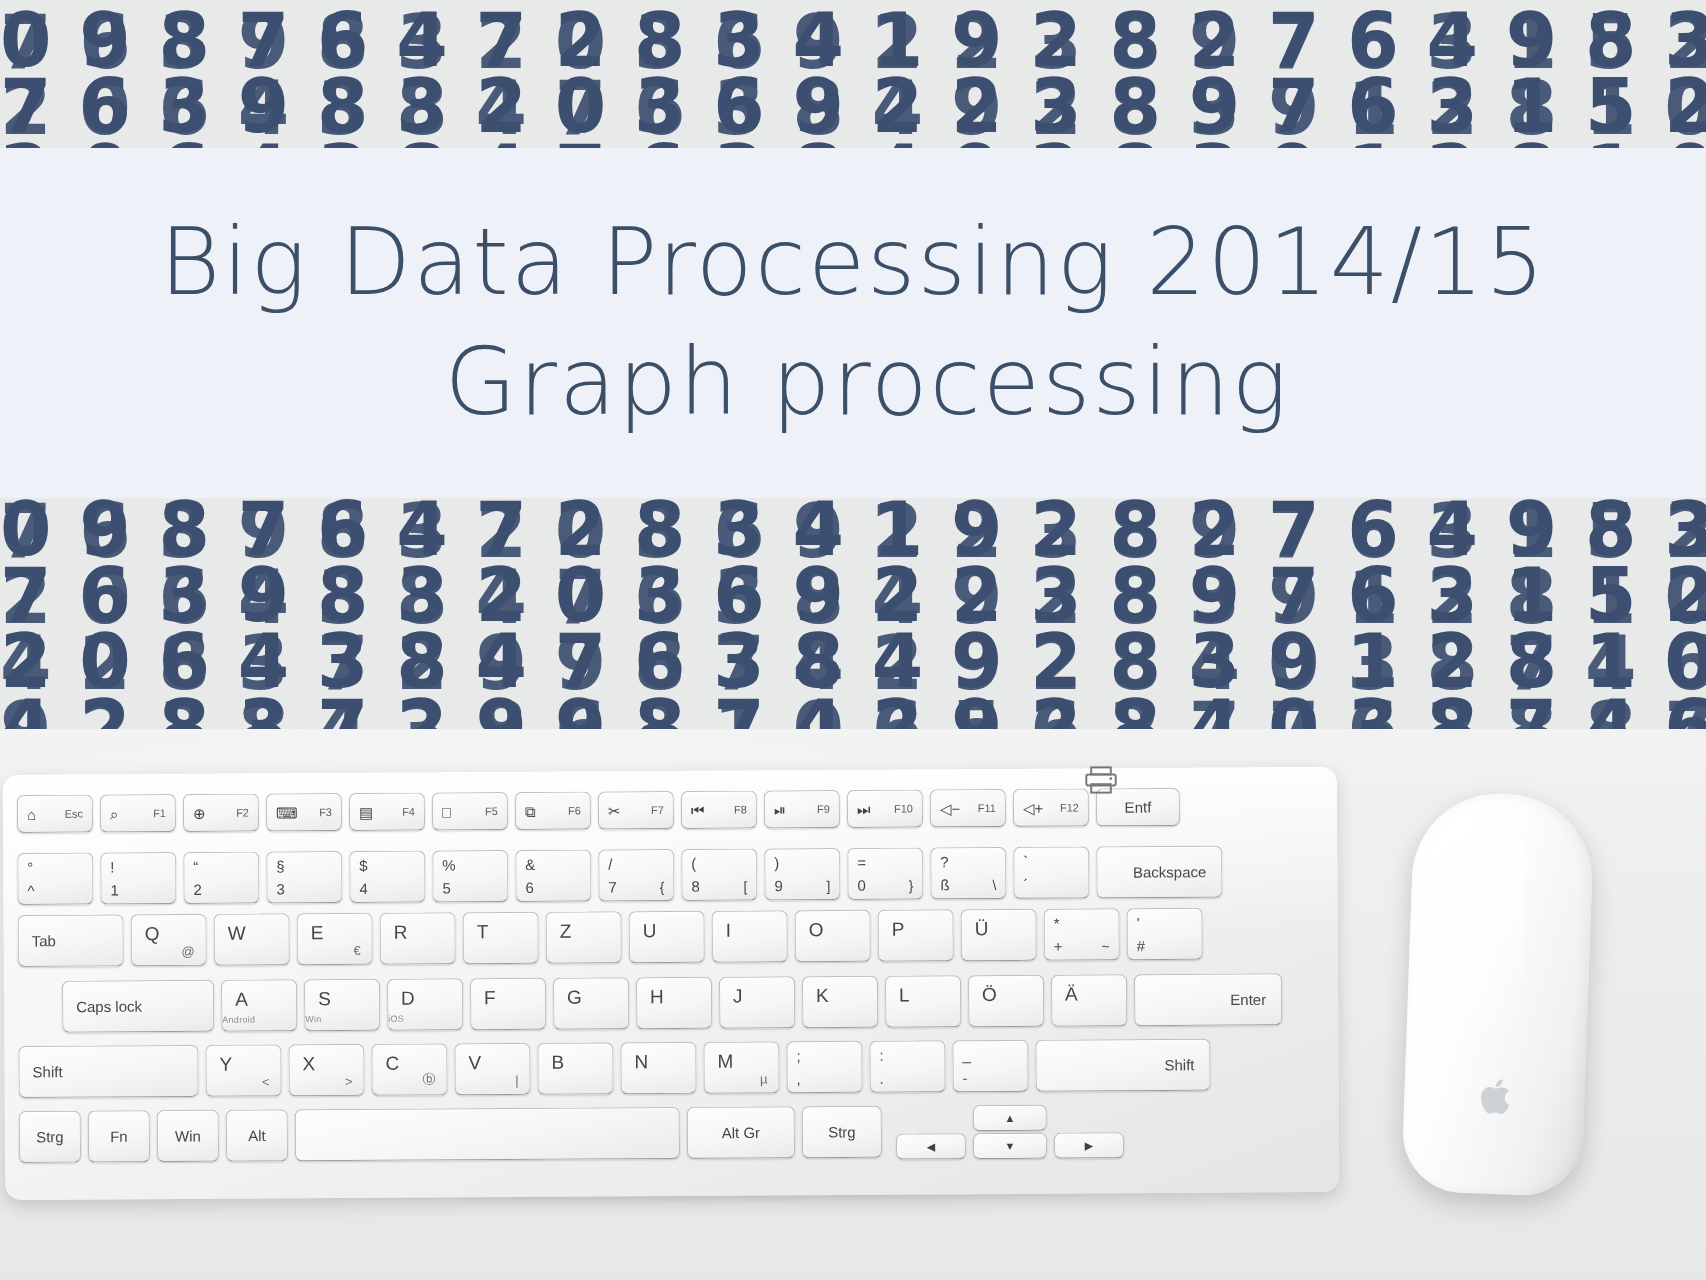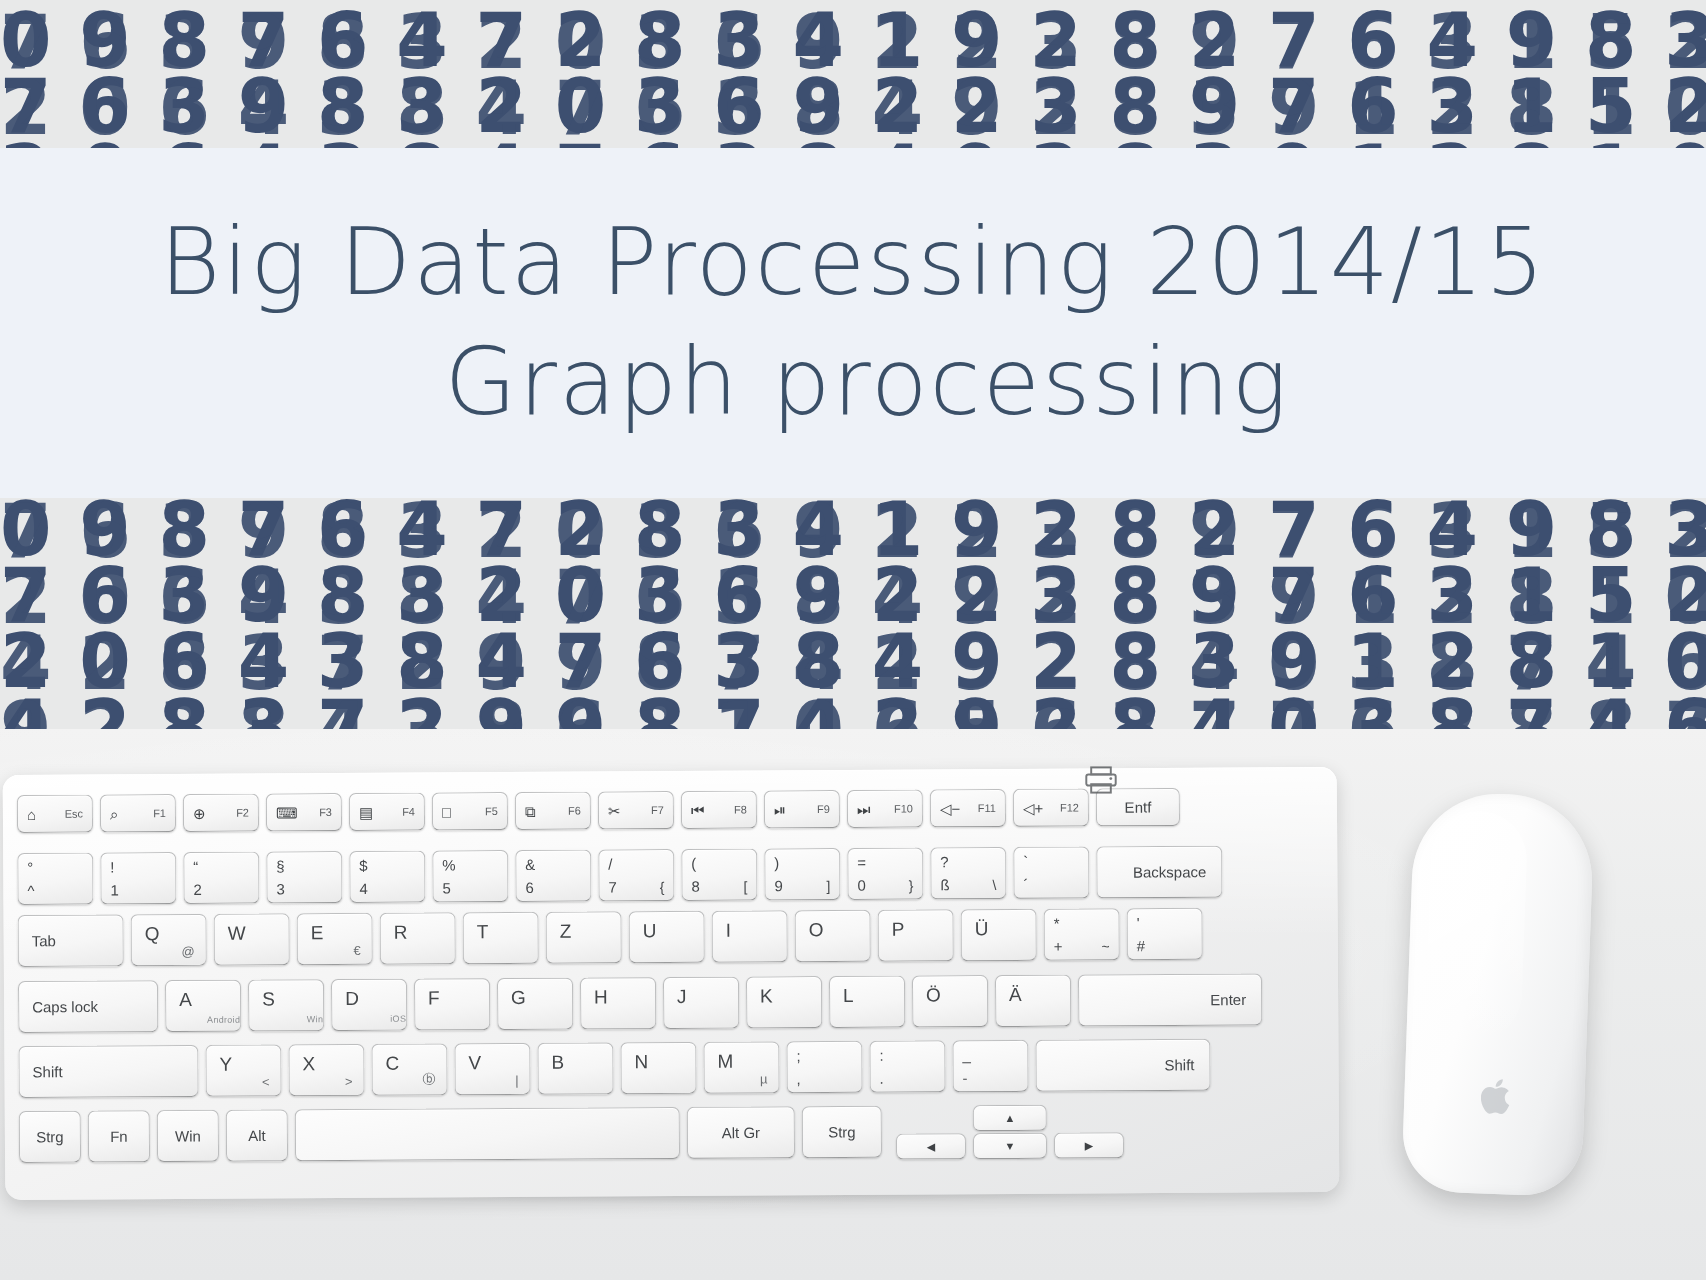--- a/index.html
+++ b/index.html
@@ -122,31 +122,31 @@
   }
   .key.fk{width:76px;height:38px;align-items:center;justify-content:space-between;padding:0 9px;}
   .key.fk .fkicon{font-size:15px;line-height:1;color:#3f4245;}
   .key.fk .fklbl{font-size:11px;color:#5a5d60;}
   .key.std{width:76px;height:52px;}
 
   .key .tl{position:absolute;left:9px;top:5px;font-size:15px;}
   .key .bl{position:absolute;left:9px;bottom:5px;font-size:15px;}
   .key .br{position:absolute;right:9px;bottom:5px;font-size:14px;}
   .key .ctr{position:absolute;left:0;right:0;top:8px;text-align:left;padding-left:13px;font-size:19px;}
-  .key .sub{position:absolute;left:0;right:0;bottom:6px;text-align:right;font-size:9px;color:#8b8e91;letter-spacing:.3px;}
+  .key .sub{position:absolute;left:0;right:0;bottom:6px;text-align:left;font-size:9px;color:#8b8e91;letter-spacing:.3px;}
   .key .subr{position:absolute;right:11px;bottom:6px;font-size:13px;color:#6b6e71;}
   .key .wordL{position:absolute;left:13px;top:50%;transform:translateY(-50%);font-size:15px;}
   .key .wordR{position:absolute;right:15px;top:50%;transform:translateY(-50%);font-size:15px;}
   .key .wordC{position:absolute;left:0;right:0;top:50%;transform:translateY(-50%);text-align:center;font-size:15px;}
 
   .key.w-tab{width:106px;padding-left:32px;}
-  .key.w-caps{width:140px;}
+  .key.w-caps{width:152px;margin-left:44px;}
   .key.w-shiftL{width:180px;}
   .key.w-shiftR{width:175px;}
-  .key.w-enter{width:184px;}
+  .key.w-enter{width:148px;}
   .key.w-back{width:126px;}
   .key.w-entf{width:84px;}
   .key.w-space{width:385px;}
   .key.w-mod{width:62px;}
   .key.w-altgr{width:108px;}
   .key.w-strgR{width:80px;}
   .key.w-arrow{width:70px;height:26px;align-items:center;justify-content:center;}
   .key.w-arrowwide{width:74px;height:26px;align-items:center;justify-content:center;}
   .arrowpad{display:flex;align-items:flex-end;gap:7px;margin-left:7px;}
   .arrowcol{display:flex;flex-direction:column;gap:2px;}

